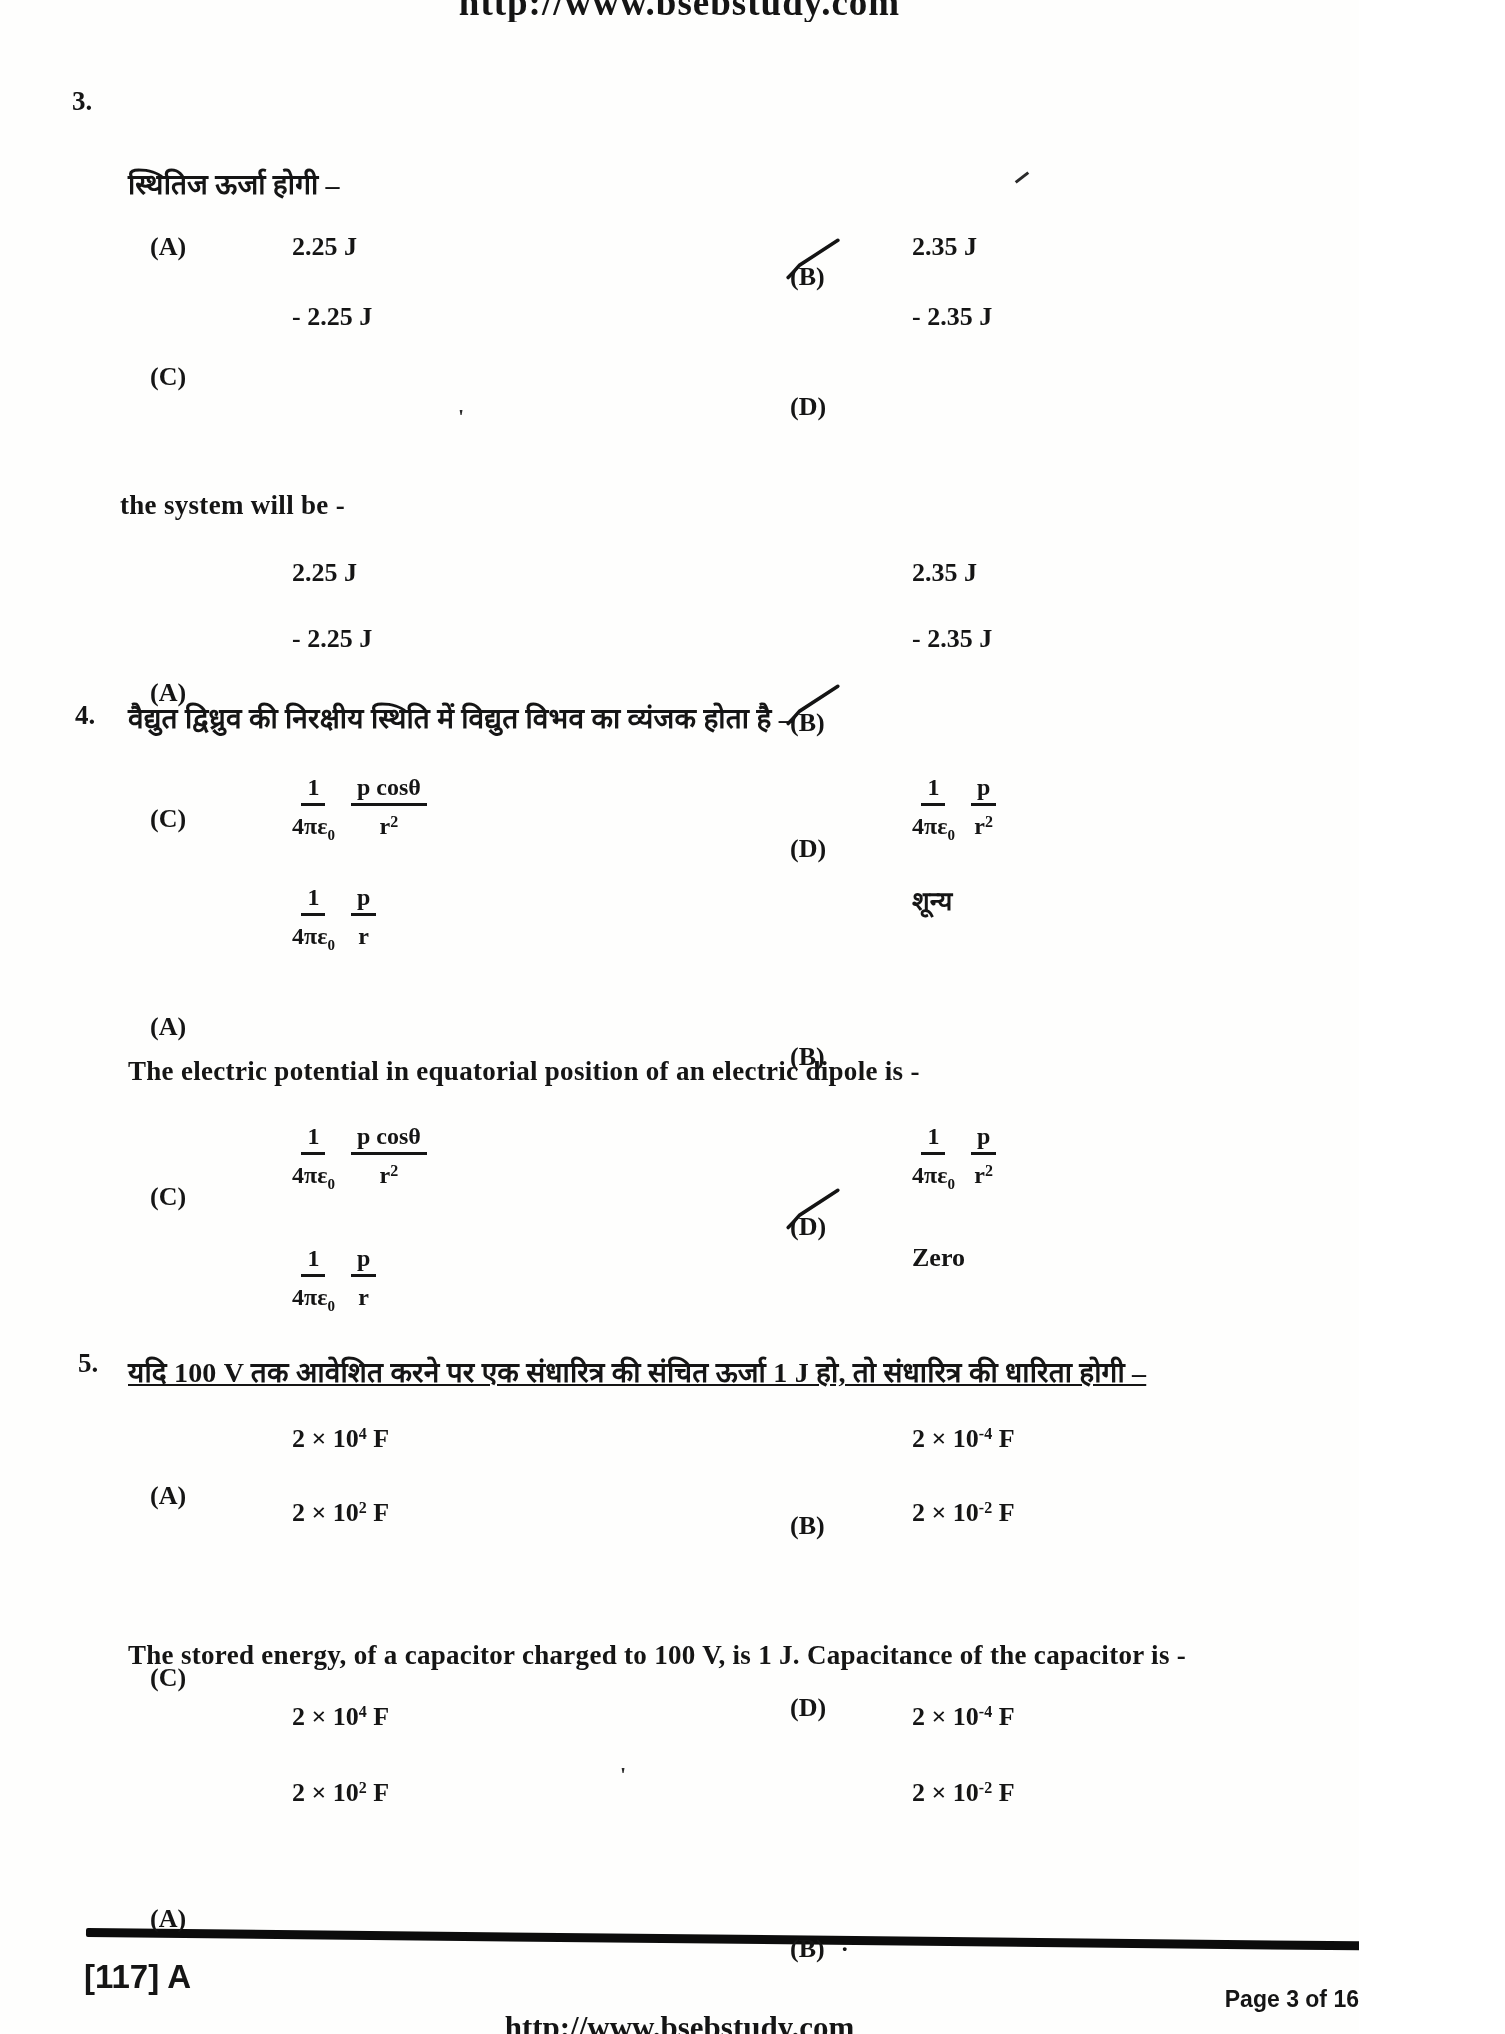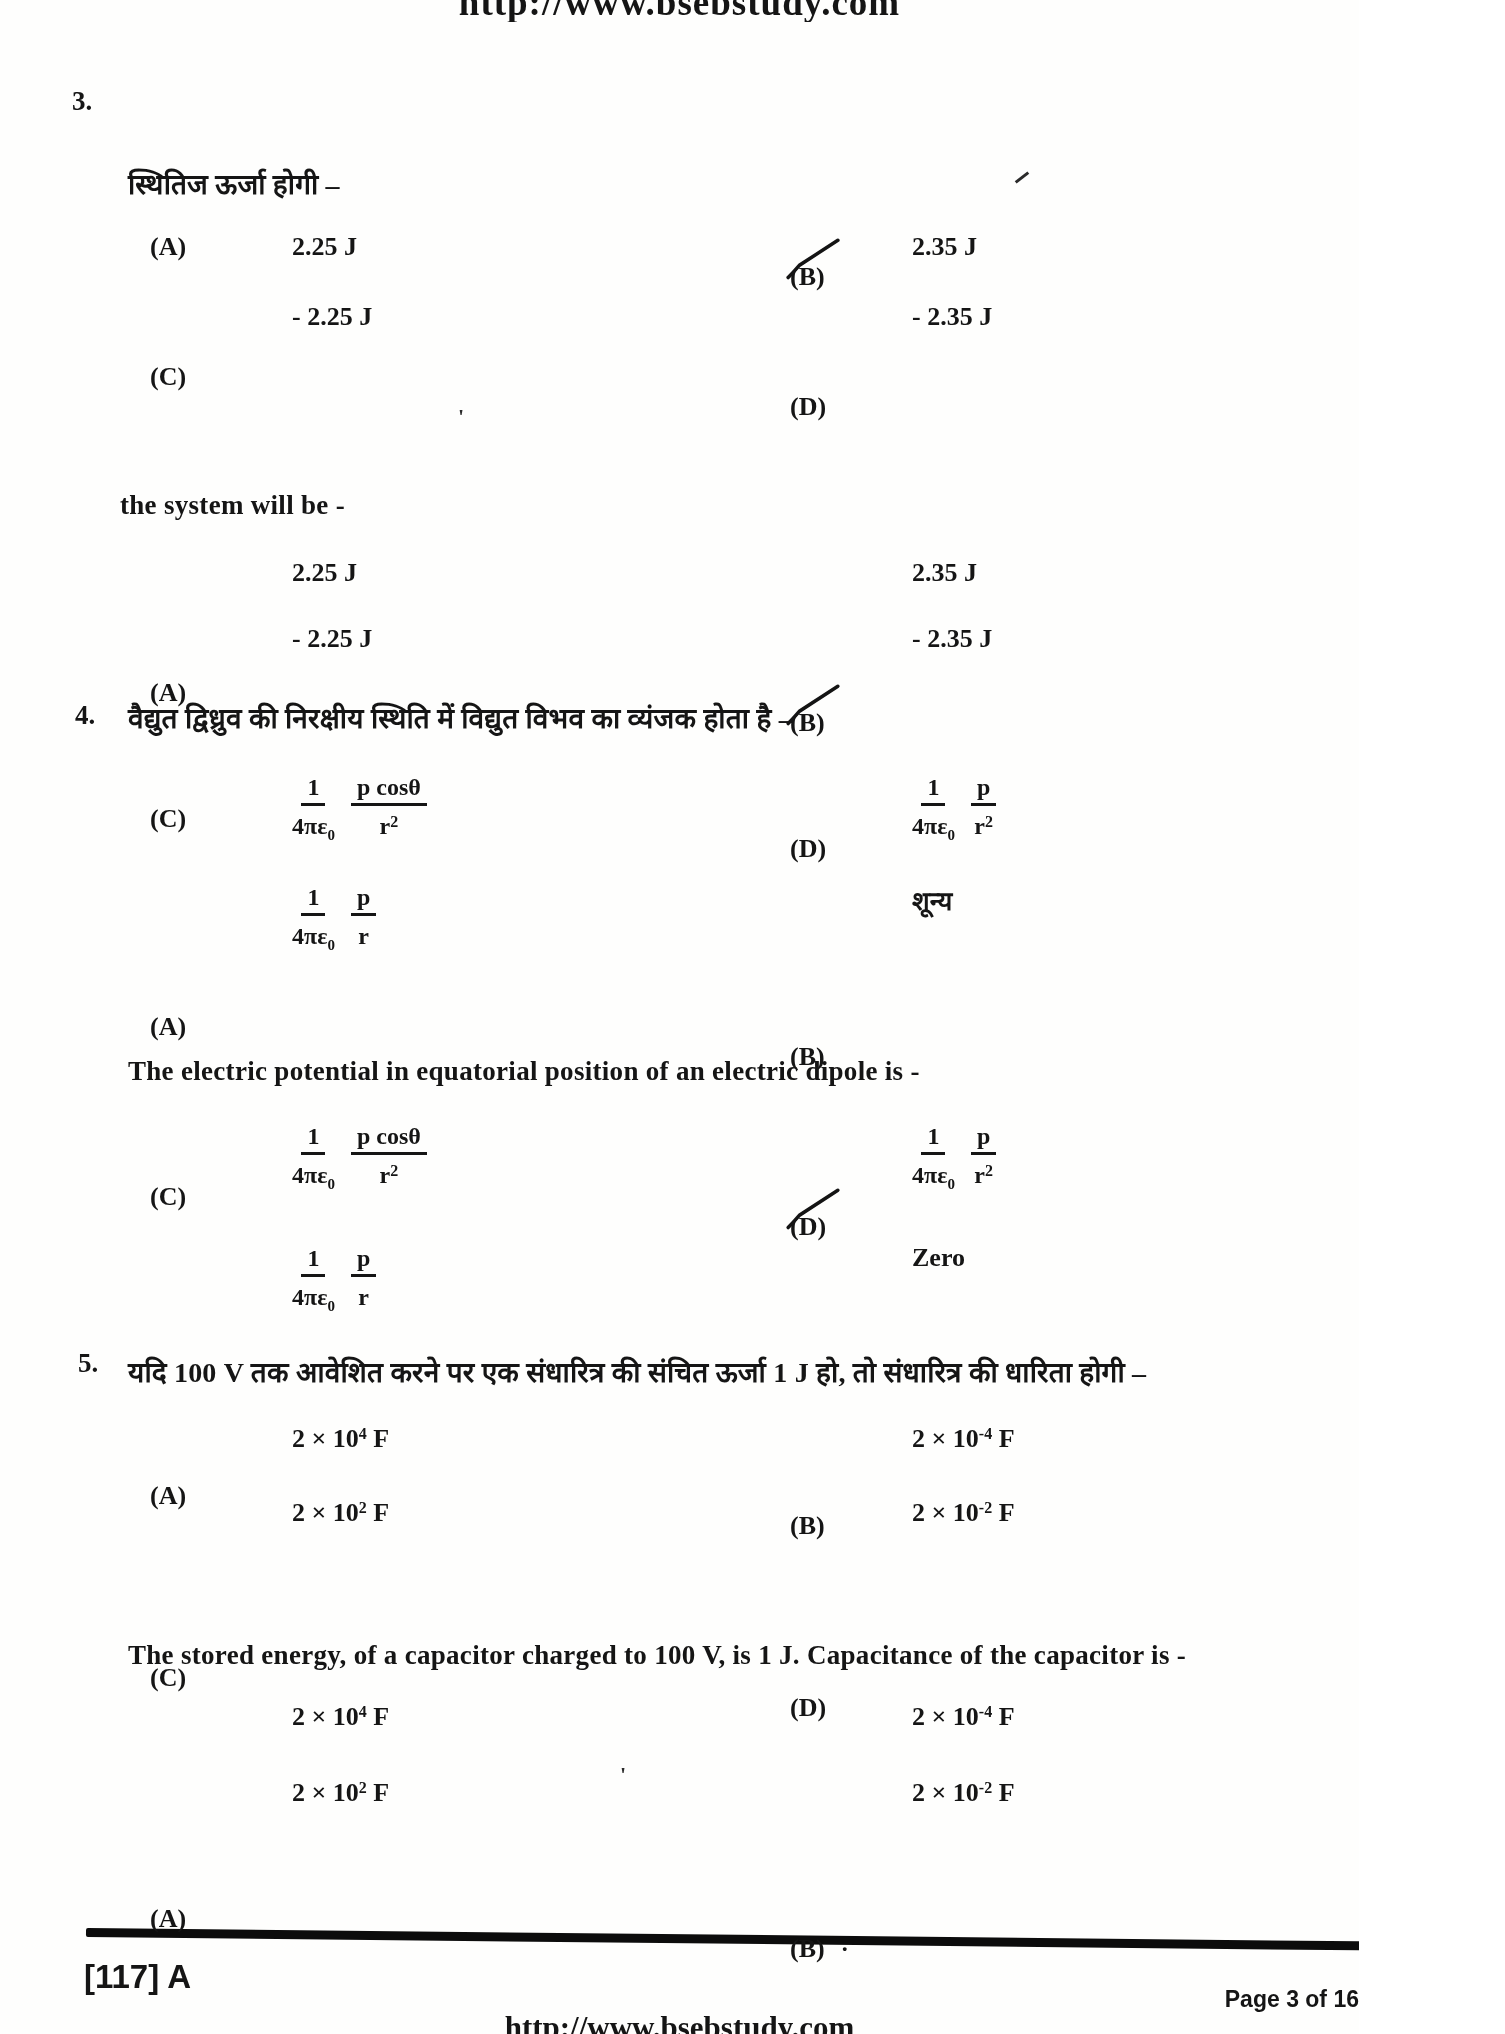--- a/index.html
+++ b/index.html
@@ -124,21 +124,21 @@
     <div class="abs opt-value" style="left: 292px; top: 1243px;"><span class="frac">
         <span class="fnum"><span>1</span></span>
         <span class="fden"><span>4πε</span><sub class="sb">0</sub></span>
       </span><span class="frac">
         <span class="fnum"><span>p</span></span>
         <span class="fden"><span>r</span></span>
       </span></div>
     <div class="abs opt-label" style="left: 790px; top: 1243px;"><span>(D)</span></div>
     <div class="abs opt-value" style="left: 912px; top: 1243px;"><span>Zero</span></div>
     <div class="abs qnum" style="left: 78px; top: 1348px;">5.</div>
-    <div class="abs stmt hi" style="left: 128px; top: 1352px;">यदि 100 V तक आवेशित करने पर एक संधारित्र की संचित ऊर्जा 1 J हो, तो संधारित्र की धारिता होगी –</div>
+    <div class="abs stmt hi" style="left: 128px; top: 1352px; text-decoration: underline;">यदि 100 V तक आवेशित करने पर एक संधारित्र की संचित ऊर्जा 1 J हो, तो संधारित्र की धारिता होगी –</div>
     <div class="abs opt-label" style="left: 150px; top: 1424px;"><span>(A)</span></div>
     <div class="abs opt-value" style="left: 292px; top: 1424px;"><span>2 × 10</span><sup class="sp">4</sup><span> F</span></div>
     <div class="abs opt-label" style="left: 790px; top: 1424px;"><span>(B)</span><span class="mark-dot">·</span></div>
     <div class="abs opt-value" style="left: 912px; top: 1424px;"><span>2 × 10</span><sup class="sp">-4</sup><span> F</span></div>
     <div class="abs opt-value" style="left: 292px; top: 1498px;"><span>2 × 10</span><sup class="sp">2</sup><span> F</span></div>
     <div class="abs opt-value" style="left: 912px; top: 1498px;"><span>2 × 10</span><sup class="sp">-2</sup><span> F</span></div>
     <div class="abs stmt en" style="left: 128px; top: 1640px;">The stored energy, of a capacitor charged to 100 V, is 1 J. Capacitance of the capacitor is -</div>
     <div class="abs opt-value" style="left: 292px; top: 1702px;"><span>2 × 10</span><sup class="sp">4</sup><span> F</span></div>
     <div class="abs opt-value" style="left: 912px; top: 1702px;"><span>2 × 10</span><sup class="sp">-4</sup><span> F</span></div>
     <div class="abs opt-value" style="left: 292px; top: 1778px;"><span>2 × 10</span><sup class="sp">2</sup><span> F</span></div>

